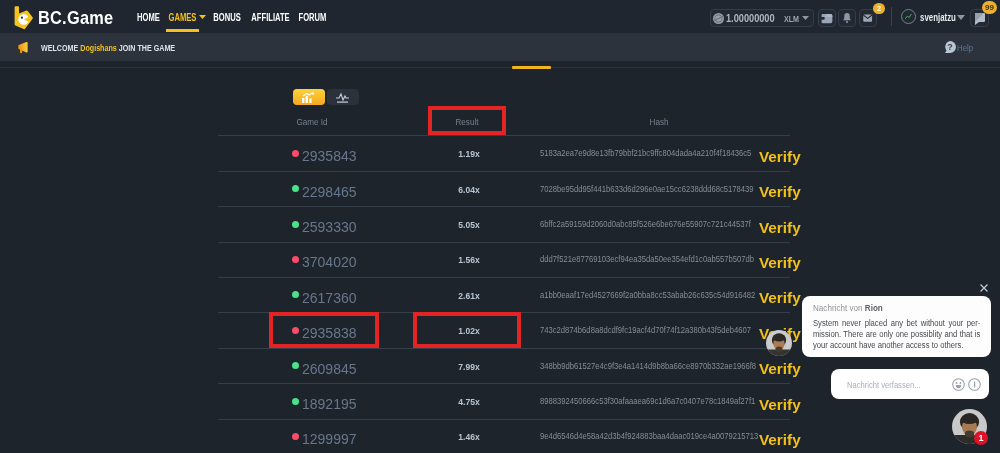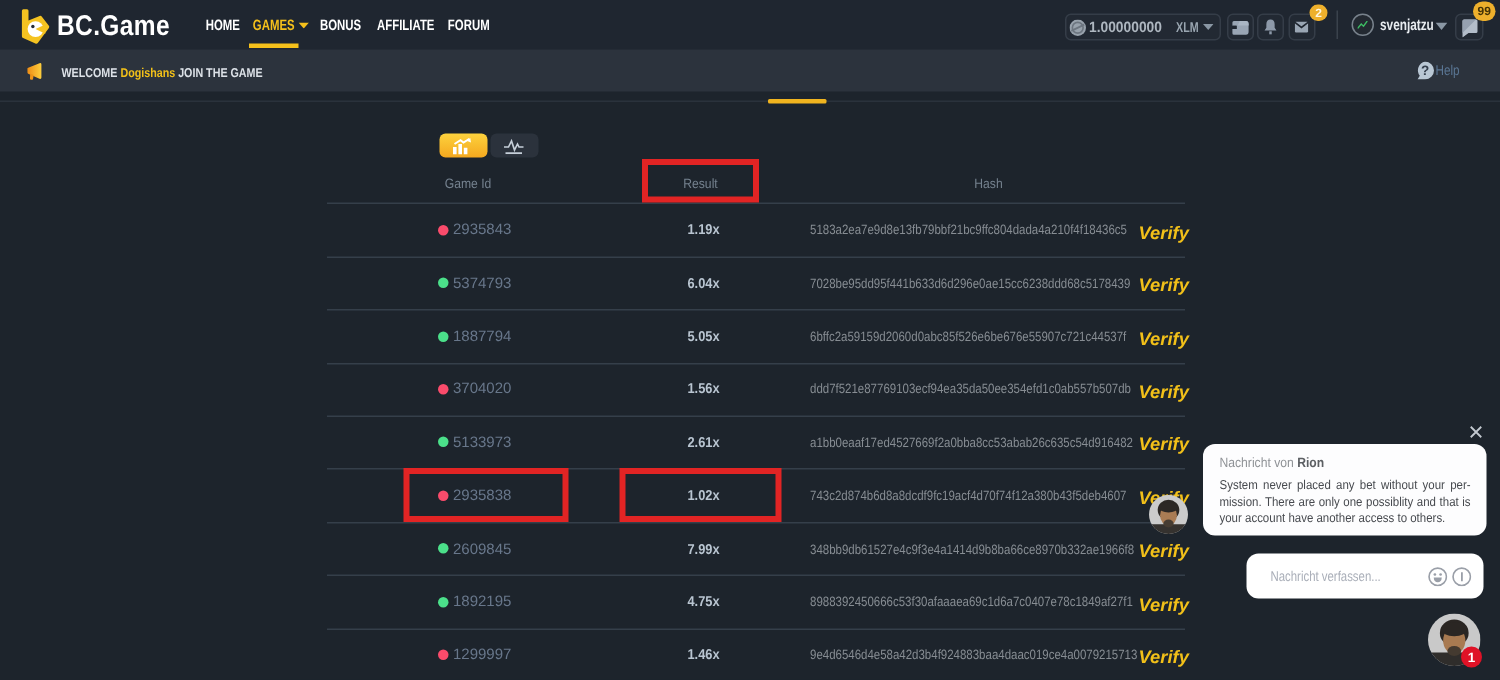--- a/index.html
+++ b/index.html
@@ -9,25 +9,25 @@
 
 #nav { left:0; top:0; width:1000px; height:33px; background:#1f2630; }
 #welcome { left:0; top:33px; width:1000px; height:28px; background:#2c333d; }
 .navitem { position:absolute; top:12px; font-size:10px; font-weight:bold; color:#fff; transform:scaleX(0.76); transform-origin:center; }
 .logo-text { position:absolute; left:38px; top:7px; font-size:19px; font-weight:bold; color:#fff; transform:scaleX(0.86); transform-origin:left; letter-spacing:0.3px;}
 .iconbox { position:absolute; top:9px; height:18px; border:1px solid #353d48; border-radius:4px; background:#222933; }
 .badge { position:absolute; background:#eeb02c; color:#453306; font-size:8px; font-weight:bold; border-radius:8px; text-align:center; }
 
 .sep { position:absolute; left:218px; width:572px; height:1px; background:#353f4a; }
 .hdr { position:absolute; top:117px; font-size:9px; color:#75828f; transform:scaleX(0.9); }
-.rowid { position:absolute; font-size:10px; color:#68778b; }
+.rowid { position:absolute; font-size:14px; color:#68778b; }
 .dot { position:absolute; width:7px; height:7px; border-radius:50%; }
 .res { position:absolute; font-size:9.5px; font-weight:bold; color:#b9c5d1; transform:scaleX(0.9); }
 .hash { position:absolute; left:540px; font-size:9px; color:#878d93; white-space:nowrap; transform:scaleX(0.85); transform-origin:left; }
-.verify { position:absolute; left:759px; font-size:12px; font-weight:bold; color:#f2c019; transform:scaleX(1.02); transform-origin:left;font-style:italic; }
+.verify { position:absolute; left:759px; font-size:15px; font-weight:bold; color:#f2c019; transform:scaleX(1.02); transform-origin:left; }
 .redbox { position:absolute; border:4px solid #e22424; }
 </style>
 </head>
 <body>
 <div id="nav" class="abs"></div>
 <div id="welcome" class="abs"></div>
 
 <svg class="abs" style="left:12px; top:4px;" width="22" height="26" viewBox="0 0 22 26">
   <path d="M2.6 3.2 Q2.6 2.2 3.6 2.2 L6.0 2.2 Q7.0 2.2 7.0 3.2 L7.0 9.6 L14.4 6.6 Q15.3 6.3 15.8 7.0 L20.6 13.2 Q21.1 13.9 20.6 14.7 L13.2 24.6 Q12.6 25.4 11.6 25.0 L3.4 21.4 Q2.6 21.1 2.6 20.2 Z" fill="#f5c321"></path>
   <circle cx="11.7" cy="15.4" r="5.3" fill="#fff"></circle>
@@ -145,36 +145,36 @@
 <div class="sep" style="top:383px;"></div>
 <div class="sep" style="top:419px;"></div>
 
 <div id="rows">
 <div class="dot" style="left:292px; top:149.7px; background:#fa4b6b;"></div>
 <div class="rowid" style="left:302px; top:148.2px;">2935843</div>
 <div class="res" style="left:439px; width:60px; text-align:center; top:148.2px;">1.19x</div>
 <div class="hash" style="top:148.2px;">5183a2ea7e9d8e13fb79bbf21bc9ffc804dada4a210f4f18436c5</div>
 <div class="verify" style="top:147.7px;">Verify</div>
 <div class="dot" style="left:292px; top:185.1px; background:#4be08a;"></div>
-<div class="rowid" style="left:302px; top:183.6px;">5374793</div>
+<div class="rowid" style="left:302px; top:183.6px;">2298465</div>
 <div class="res" style="left:439px; width:60px; text-align:center; top:183.6px;">6.04x</div>
 <div class="hash" style="top:183.6px;">7028be95dd95f441b633d6d296e0ae15cc6238ddd68c5178439</div>
 <div class="verify" style="top:183.1px;">Verify</div>
 <div class="dot" style="left:292px; top:220.5px; background:#4be08a;"></div>
-<div class="rowid" style="left:302px; top:219.0px;">1887794</div>
+<div class="rowid" style="left:302px; top:219.0px;">2593330</div>
 <div class="res" style="left:439px; width:60px; text-align:center; top:219.0px;">5.05x</div>
 <div class="hash" style="top:219.0px;">6bffc2a59159d2060d0abc85f526e6be676e55907c721c44537f</div>
 <div class="verify" style="top:218.5px;">Verify</div>
 <div class="dot" style="left:292px; top:255.9px; background:#fa4b6b;"></div>
 <div class="rowid" style="left:302px; top:254.4px;">3704020</div>
 <div class="res" style="left:439px; width:60px; text-align:center; top:254.4px;">1.56x</div>
 <div class="hash" style="top:254.4px;">ddd7f521e87769103ecf94ea35da50ee354efd1c0ab557b507db</div>
 <div class="verify" style="top:253.9px;">Verify</div>
 <div class="dot" style="left:292px; top:291.3px; background:#4be08a;"></div>
-<div class="rowid" style="left:302px; top:289.8px;">5133973</div>
+<div class="rowid" style="left:302px; top:289.8px;">2617360</div>
 <div class="res" style="left:439px; width:60px; text-align:center; top:289.8px;">2.61x</div>
 <div class="hash" style="top:289.8px;">a1bb0eaaf17ed4527669f2a0bba8cc53abab26c635c54d916482</div>
 <div class="verify" style="top:289.3px;">Verify</div>
 <div class="dot" style="left:292px; top:326.7px; background:#fa4b6b;"></div>
 <div class="rowid" style="left:302px; top:325.2px;">2935838</div>
 <div class="res" style="left:439px; width:60px; text-align:center; top:325.2px;">1.02x</div>
 <div class="hash" style="top:325.2px;">743c2d874b6d8a8dcdf9fc19acf4d70f74f12a380b43f5deb4607</div>
 <div class="verify" style="top:324.7px;">Verify</div>
 <div class="dot" style="left:292px; top:362.1px; background:#4be08a;"></div>
 <div class="rowid" style="left:302px; top:360.6px;">2609845</div>

